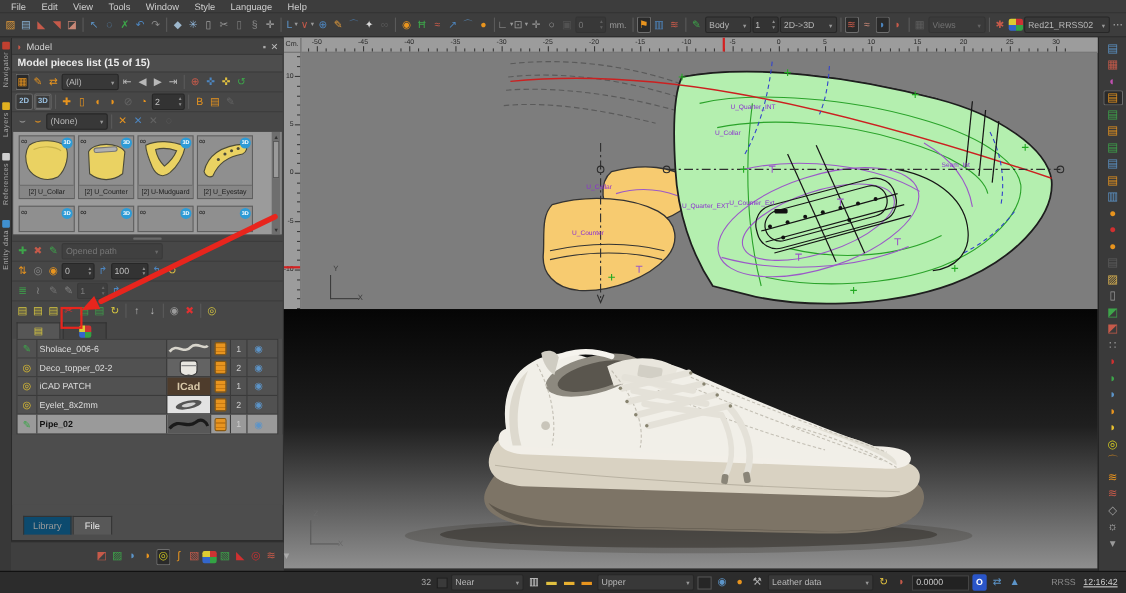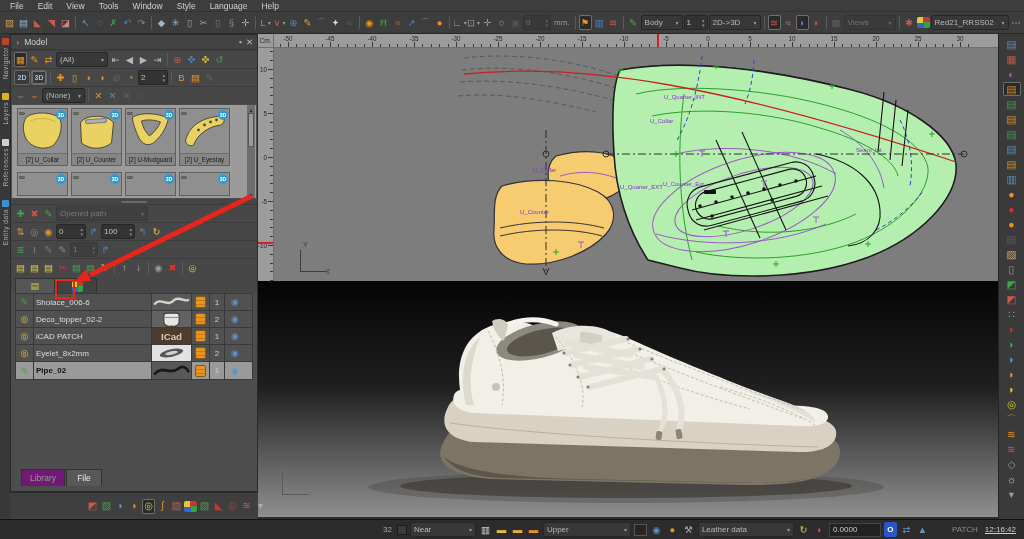--- a/index.html
+++ b/index.html
@@ -62,21 +62,21 @@
 .cell.thumb{width:40px;padding:0}
 .cell.thumb svg{width:100%;height:100%}
 .cell.mat{width:18px;justify-content:center}
 .cell.cnt{width:15px;justify-content:center;font-size:8px;color:#ccc}
 .cell.eye{width:20px;justify-content:center;font-size:9px;color:#5c94c8;border-right:none}
 .maticon{width:11px;height:12px;border-radius:2px;background:repeating-linear-gradient(180deg,#e8941e 0 3px,#c87a12 3px 4px);border:1px solid #8a5a10}
 .trow.selrow{background:#9a9a9a}
 .trow.selrow .cell.name{color:#111;font-weight:bold}
 #acc-empty{height:64px;background:#4d4d4d}
 .btabs{position:absolute;left:0;bottom:4px;height:18px;display:flex;gap:1px;padding-left:10px}
-.btab{min-width:36px;height:17px;padding:0 8px;display:flex;align-items:center;justify-content:center;font-size:8.5px;background:#701a75;border:1px solid #333;border-bottom:none;color:#999}
+.btab{min-width:36px;height:17px;padding:0 8px;display:flex;align-items:center;justify-content:center;font-size:8.5px;background:#0c4a6e;border:1px solid #333;border-bottom:none;color:#999}
 .btab.active{background:#585858;color:#e8e8e8}
 
 #vp2d{position:absolute;left:258px;top:34px;width:740px;height:247px;background:#7d7d7d;overflow:hidden}
 #vp2d svg{position:absolute;left:0;top:0}
 #corner{position:absolute;left:0;top:0;width:16px;height:14px;background:#9c9c9c;border-right:1px solid #707070;border-bottom:1px solid #707070;color:#2a2a2a;font-size:6.5px;display:flex;align-items:center;justify-content:center;z-index:5}
 #hruler{position:absolute;left:16px;top:0;width:724px;height:14px;background:#9c9c9c;border-bottom:1px solid #707070;z-index:4;overflow:hidden}
 #vruler{position:absolute;left:0;top:14px;width:16px;height:233px;background:#9c9c9c;border-right:1px solid #707070;z-index:4;overflow:hidden}
 .htick{position:absolute;bottom:0;width:1px;height:3px;background:#3a3a3a}
 .htick.major{height:5px}
 .hlab{position:absolute;top:1px;font-size:6.3px;color:#2a2a2a;transform:translateX(-50%)}
@@ -232,20 +232,21 @@
     </div>
 
   <div id="model-panel">
     <div class="panel-title">
       <span style="color:#c65a4a">◗</span>
       <span>Model</span>
       <span class="grow"></span>
       <span style="color:#aaa">▪</span>
       <span style="color:#bbb">✕</span>
     </div>
+    <div class="pieces-header">Model pieces list (15 of 15)</div>
     <div class="ptool">
         <span class="ticon sel" style="color: rgb(232, 148, 30);">▦</span>
         <span class="ticon" style="color: rgb(232, 148, 30);">✎</span>
         <span class="ticon" style="color: rgb(232, 148, 30);">⇄</span>
         <span class="dd" style="width: 52px;">
           <span class="ddv">(All)</span>
           <span class="car">▾</span>
         </span>
         <span class="ticon" style="color: rgb(184, 184, 184);">⇤</span>
         <span class="ticon" style="color: rgb(184, 184, 184);">◀</span>
@@ -275,21 +276,21 @@
           </span>
         </span>
         <span class="sep"></span>
         <span class="ticon" style="color: rgb(232, 148, 30);">B</span>
         <span class="ticon" style="color: rgb(232, 148, 30);">▤</span>
         <span class="ticon dis" style="color: rgb(138, 138, 138);">✎</span>
       </div>
     <div class="ptool">
         <span class="ticon" style="color: rgb(154, 154, 154);">⌣</span>
         <span class="ticon" style="color: rgb(232, 148, 30);">⌣</span>
-        <span class="dd" style="width: 43px;">
+        <span class="dd" style="width: 56px;">
           <span class="ddv">(None)</span>
           <span class="car">▾</span>
         </span>
         <span class="sep"></span>
         <span class="ticon" style="color: rgb(232, 148, 30);">✕</span>
         <span class="ticon" style="color: rgb(77, 134, 192);">✕</span>
         <span class="ticon dis" style="color: rgb(138, 138, 138);">✕</span>
         <span class="ticon dis" style="color: rgb(138, 138, 138);">◌</span>
       </div>
     <div id="thumbs">
@@ -917,21 +918,21 @@
         <span class="ddv">Leather data</span>
         <span class="car">▾</span>
       </span>
       <span class="ticon" style="color: rgb(224, 192, 64);">↻</span>
       <span class="ticon" style="color: rgb(198, 90, 74);">◗</span>
       <span class="inbox" style="width: 52px;">0.0000</span>
       <span class="ticon bluebox" style="color: rgb(255, 255, 255);">O</span>
       <span class="ticon" style="color: rgb(92, 148, 200);">⇄</span>
       <span class="ticon" style="color: rgb(92, 148, 200);">▲</span>
       <span style="width: 8px; flex: 1 1 0%;"></span>
-      <span class="slabel" style="color: rgb(138, 138, 138);">PATCH</span>
+      <span class="slabel" style="color: rgb(138, 138, 138);">RRSS</span>
       <span class="slabel" style="color: rgb(204, 204, 204); text-decoration: underline;">12:16:42</span>
     </div>
 
   <div id="redbox"></div>
   <svg id="annot">
     <line x1="250" y1="197" x2="92" y2="274" stroke-width="5" stroke-linecap="round" stroke="#e8251d"></line>
     <polygon points="74,282 91.2,280.9 85.6,269.2" fill="#e8251d"></polygon>
   </svg>
 
 </div>

